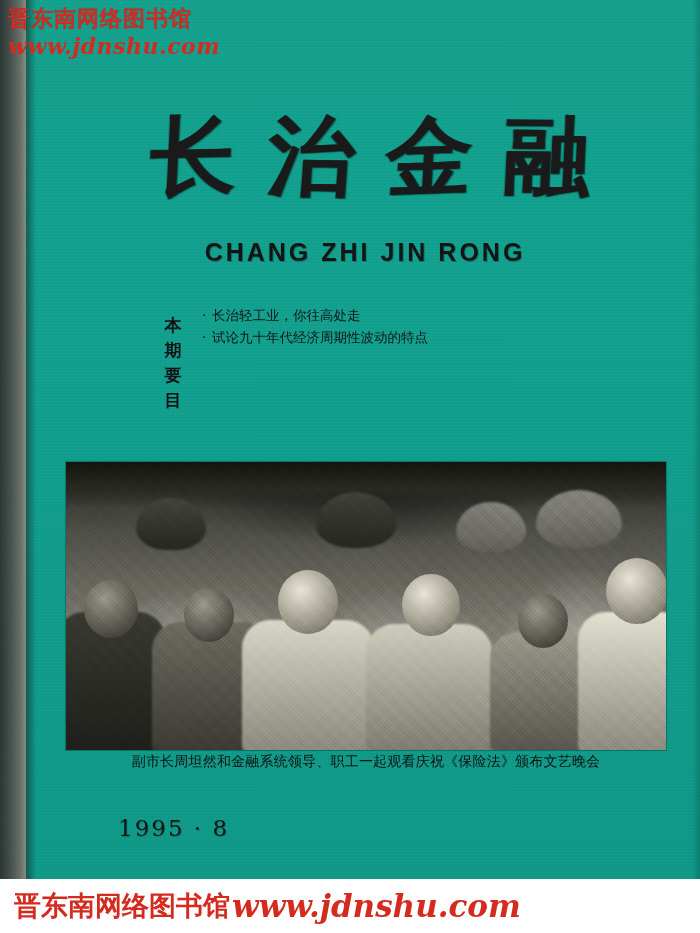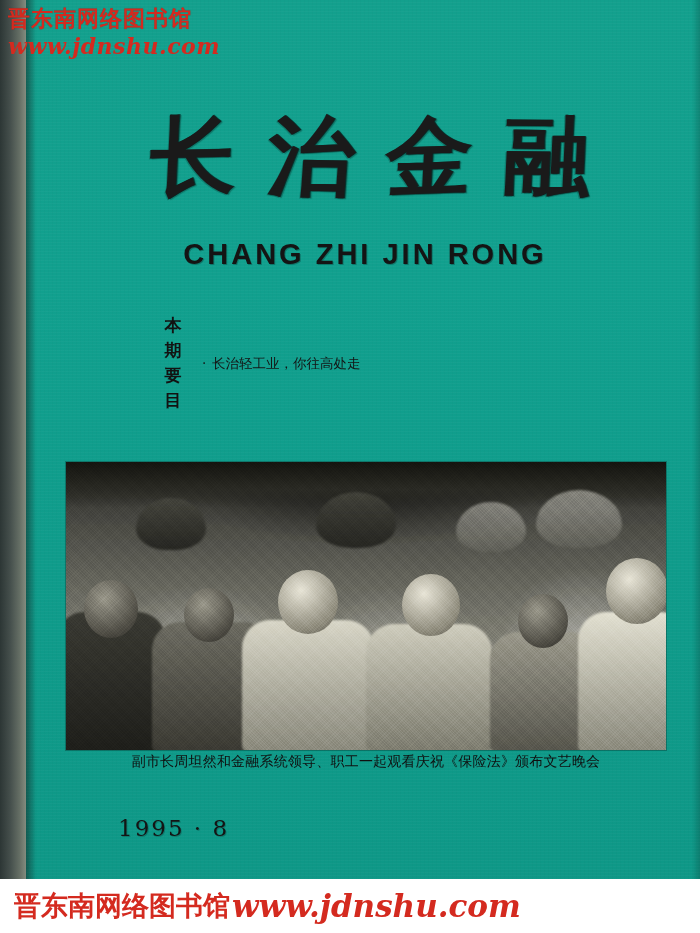--- a/index.html
+++ b/index.html
@@ -132,21 +132,21 @@
   .title-cn span:nth-child(3) { transform: skewX(-5deg) rotate(-2deg); }
   .title-cn span:nth-child(4) { transform: skewX(-2deg) rotate(0.6deg); }
   
   .title-pinyin {
     position: absolute;
     left: 0;
     right: 0;
     top: 238px;
     text-align: center;
     font-family: "Liberation Sans", sans-serif;
-    font-size: 29px;
+    font-size: 25px;
     font-weight: bold;
     letter-spacing: 3px;
     color: #141414;
     text-shadow: 1px 1px 0 rgba(0,0,0,0.25);
     padding-left: 30px;
     box-sizing: border-box;
   }
   
   .contents {
     position: absolute;
@@ -173,21 +173,20 @@
     padding: 0;
   }
   .contents-list li {
     font-family: "DejaVu Sans", sans-serif;
     font-size: 13.5px;
     color: #141414;
     line-height: 21px;
     margin-bottom: 1px;
     white-space: nowrap;
     font-weight: 500;
-    margin-top: 48px;
   }
   .contents-list li .dot {
     display: inline-block;
     width: 10px;
     color: #141414;
   }
   
   .photo-frame {
     position: absolute;
     left: 66px;
@@ -307,20 +306,21 @@
 
   <div class="contents">
     <div class="contents-label">
       <div>本</div>
       <div>期</div>
       <div>要</div>
       <div>目</div>
     </div>
     <ul class="contents-list">
       <li><span class="dot">·</span><span>长治轻工业，你往高处走</span></li>
+      <li><span class="dot">·</span><span>试论九十年代经济周期性波动的特点</span></li>
     </ul>
   </div>
 
   <div class="photo-frame">
     <div class="photo-inner"></div>
     <div class="ph-dark-top"></div>
 
     <div class="body-shape" style="left:-10px; top:150px; width:110px; height:140px; background:linear-gradient(180deg,#3a3a33,#1e1e1a);"></div>
     <div class="head dk" style="left:18px; top:118px; width:54px; height:58px;"></div>
 

